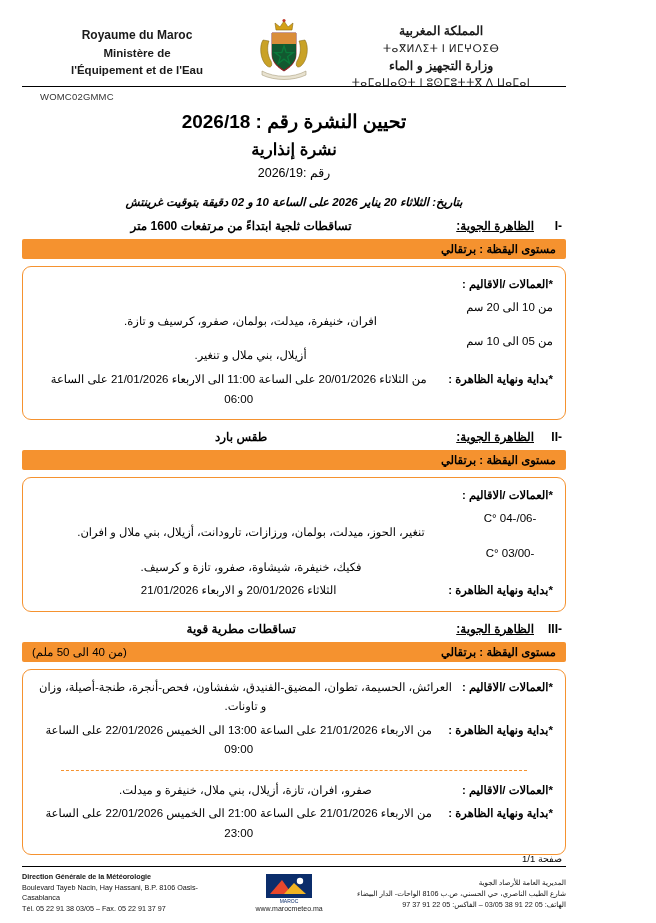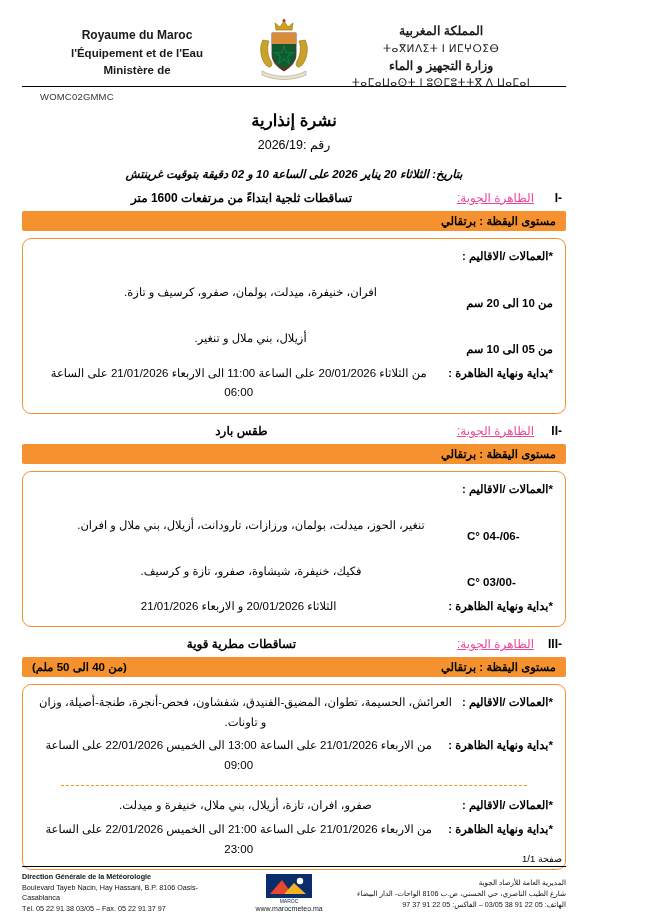--- a/index.html
+++ b/index.html
@@ -119,23 +119,23 @@
     justify-content: flex-start;
     padding: 0 4px;
   }
   .sec-num {
     font-weight: bold;
     min-width: 26px;
     text-align: right;
     padding-left: 2px;
   }
   .sec-label {
-    font-weight: normal;
+    font-weight: bold;
     text-decoration: underline;
-    color: #ec4899;
+    color: #000000;
     white-space: nowrap;
   }
   .sec-value {
     flex: 1;
     text-align: center;
     font-weight: bold;
     font-size: 12px;
   }
 
   .level-row {
@@ -152,21 +152,21 @@
     font-size: 11.5px;
     padding: 3px 10px;
     text-align: right;
     border-radius: 2px;
   }
   .level-bar.with-paren {
     display: flex;
     justify-content: space-between;
     align-items: center;
   }
-  .level-paren { font-weight: bold; font-size: 11.5px; }
+  .level-paren { font-weight: normal; font-size: 11.5px; }
 
   .box {
     border: 1.4px solid #F5922F;
     border-radius: 9px;
     margin-top: 7px;
     padding: 8px 12px 10px 12px;
     direction: rtl;
   }
   .row {
     display: flex;
@@ -184,25 +184,24 @@
     flex: 1;
     text-align: center;
   }
   .sub-row {
     display: flex;
     direction: rtl;
     font-size: 11.5px;
     line-height: 1.8;
   }
   .sub-key {
-    font-weight: bold;
+    font-weight: normal;
     min-width: 86px;
-    text-align: left;
-    direction: rtl;
-    margin-top: 25px;
+    text-align: center;
+    direction: rtl;
   }
   .sub-val {
     flex: 1;
     text-align: center;
     margin-top: 14px;
   }
   .period-row {
     display: flex;
     direction: rtl;
     font-size: 11.5px;
@@ -283,22 +282,22 @@
   }
 </style>
 </head>
 <body>
 
 <div class="page">
 
   <div class="header">
     <div class="hdr-left">
       <div class="l1">Royaume du Maroc</div>
+      <div>Ministère de</div>
       <div>l'Équipement et de l'Eau</div>
-      <div>Ministère de</div>
     </div>
 
     <div class="hdr-center">
       <svg class="emblem" viewBox="0 0 58 64">
 
         <path d="M29 3 L33 9 L38 5 L37 12 L21 12 L20 5 L25 9 Z" fill="#D4A017" stroke="#8a6a10" stroke-width="0.6"></path>
         <circle cx="29" cy="2.5" r="1.6" fill="#C0392B"></circle>
 
         <path d="M8 22 C4 28 5 42 12 48 C16 51 18 47 16 43 C12 37 12 28 14 23 Z" fill="#C9A227" stroke="#7a5f10" stroke-width="0.5"></path>
         <path d="M50 22 C54 28 53 42 46 48 C42 51 40 47 42 43 C46 37 46 28 44 23 Z" fill="#C9A227" stroke="#7a5f10" stroke-width="0.5"></path>
@@ -320,20 +319,21 @@
       <div>وزارة التجهيز و الماء</div>
       <div class="tifinagh">ⵜⴰⵎⴰⵡⴰⵙⵜ ⵏ ⵓⵙⵎⵓⵜⵜⴳ ⴷ ⵡⴰⵎⴰⵏ</div>
     </div>
   </div>
 
   <hr class="hr-top">
 
   <div class="doc-code">WOMC02GMMC</div>
 
   <div class="title-block">
+    <div class="title-main">تحيين النشرة رقم : 2026/18</div>
     <div class="title-sub">نشرة إنذارية</div>
     <div class="title-num">رقم :2026/19</div>
   </div>
   <div class="date-line">بتاريخ: الثلاثاء 20 يناير 2026 على الساعة 10 و 02 دقيقة بتوقيت غرينتش</div>
 
   <div class="section">
     <div class="sec-head">
       <span class="sec-num">-I</span>
       <span class="sec-label">الظاهرة الجوية:</span>
       <span class="sec-value">تساقطات ثلجية ابتداءً من مرتفعات 1600 متر</span>

